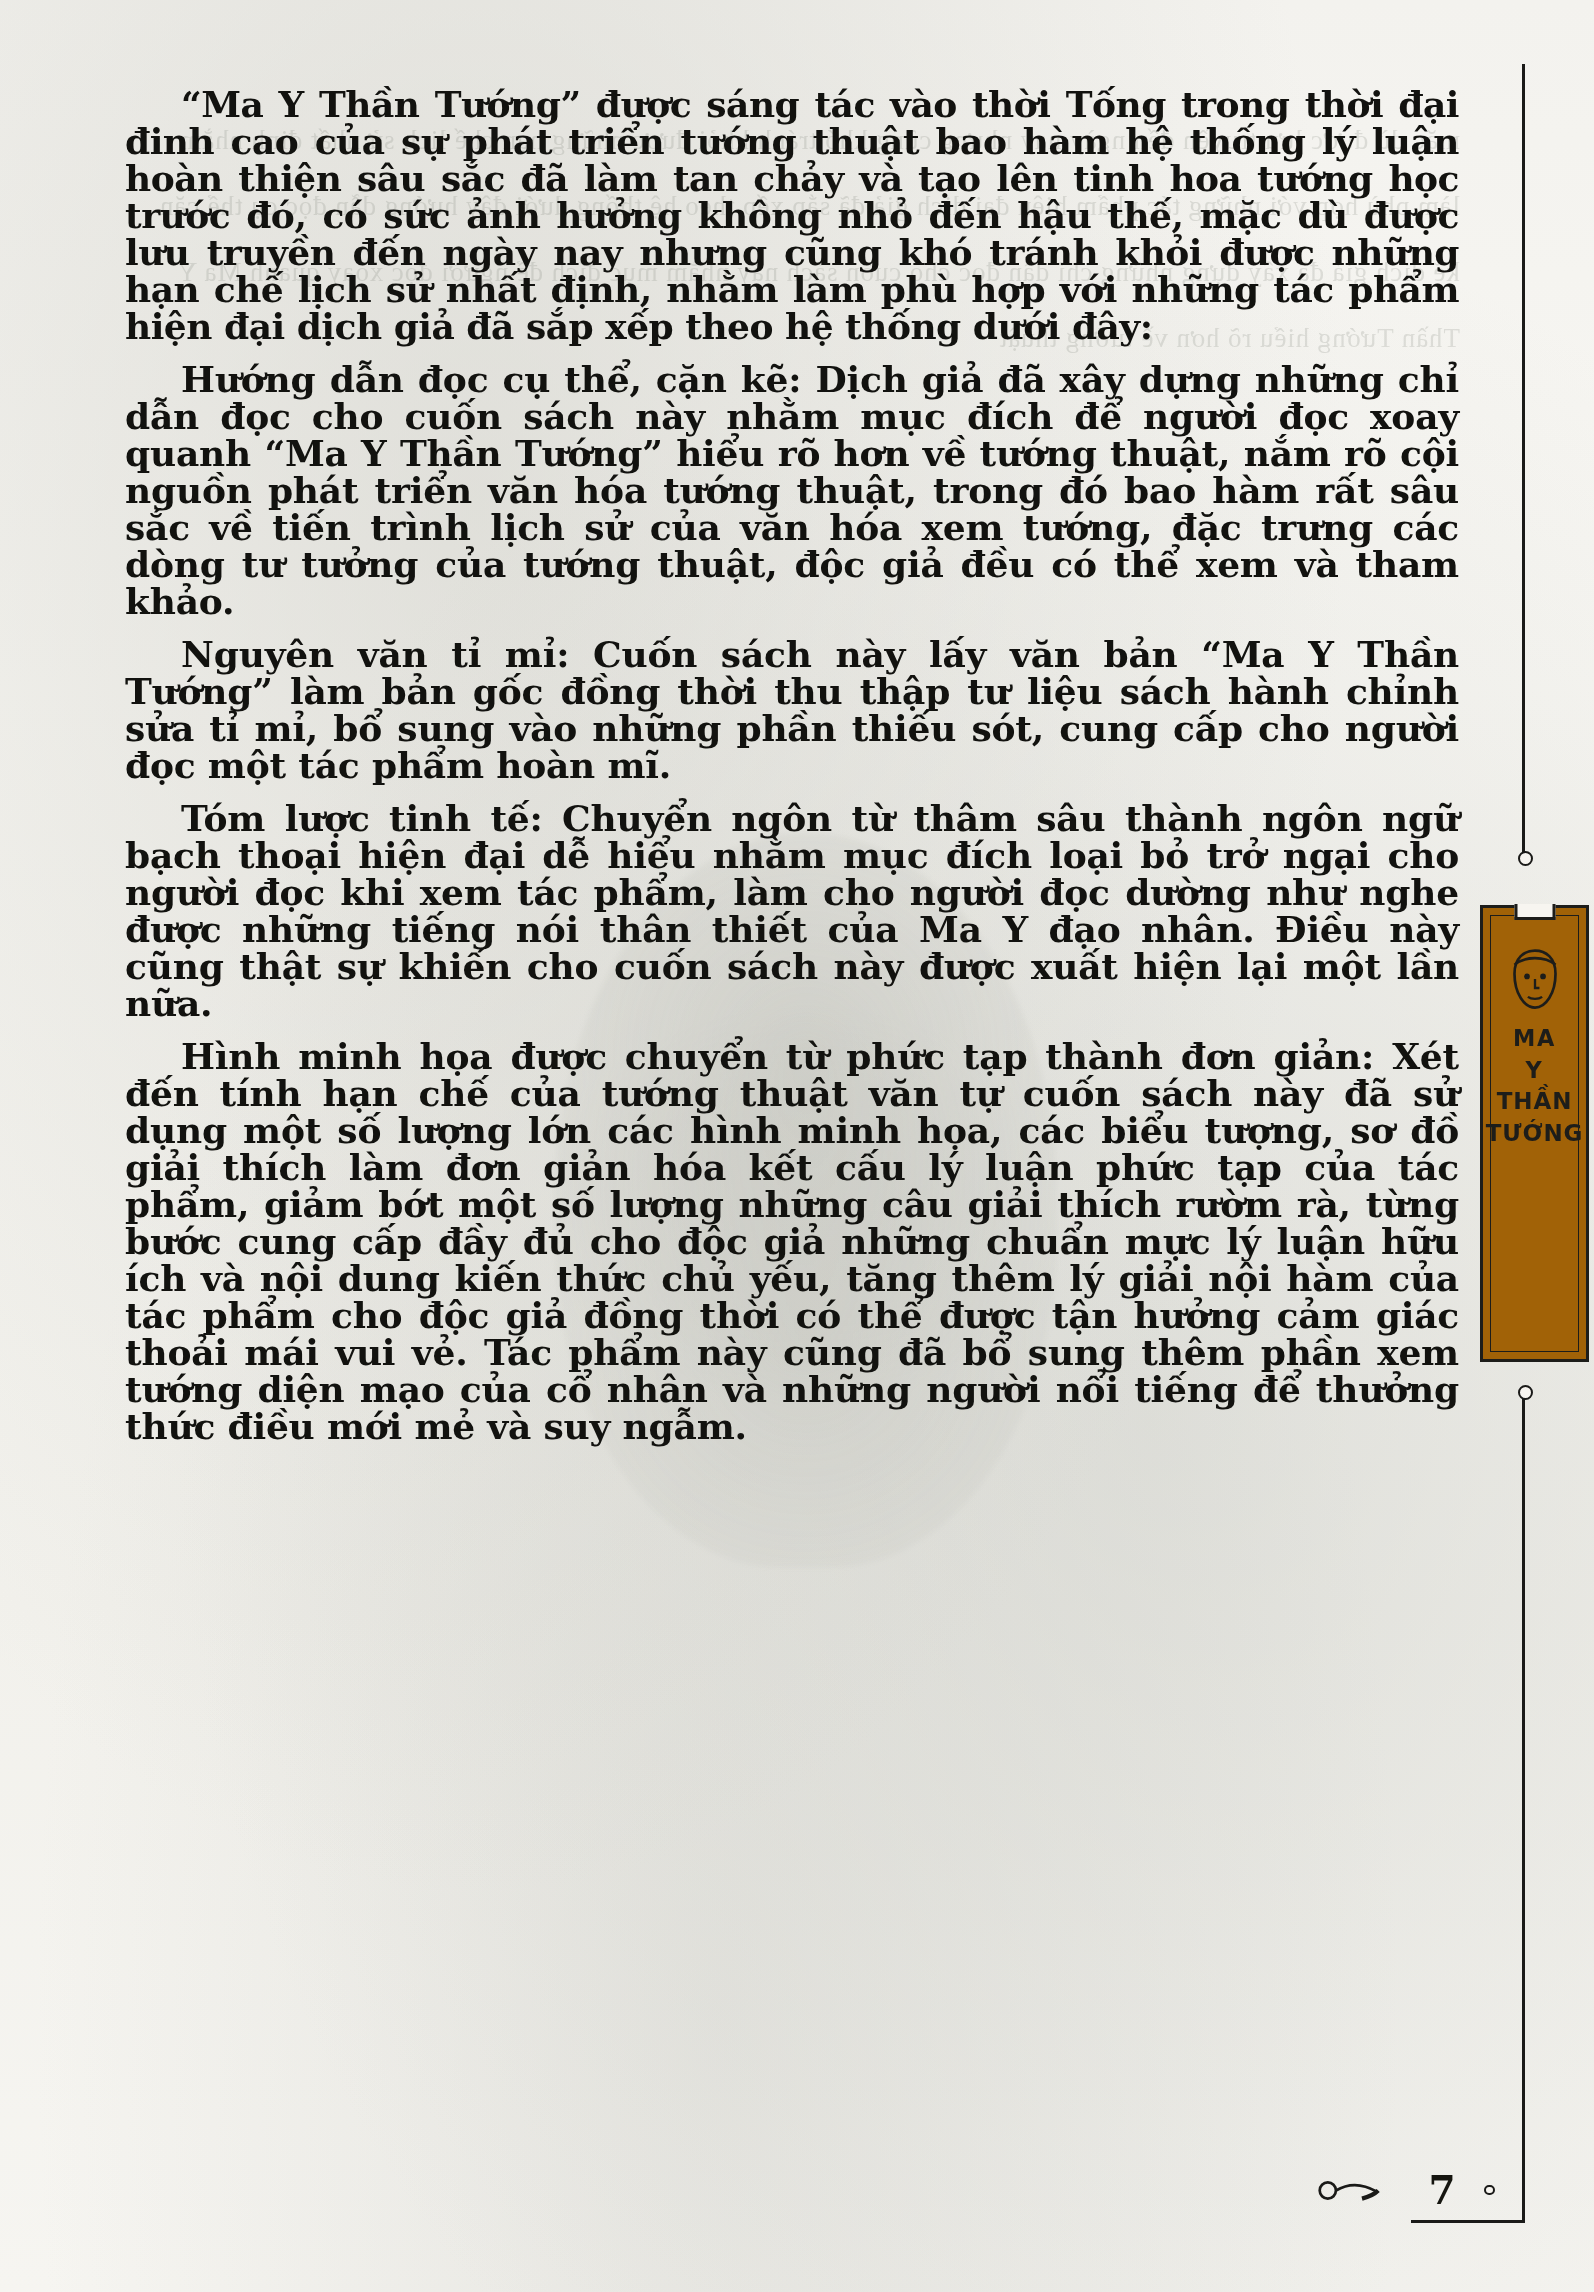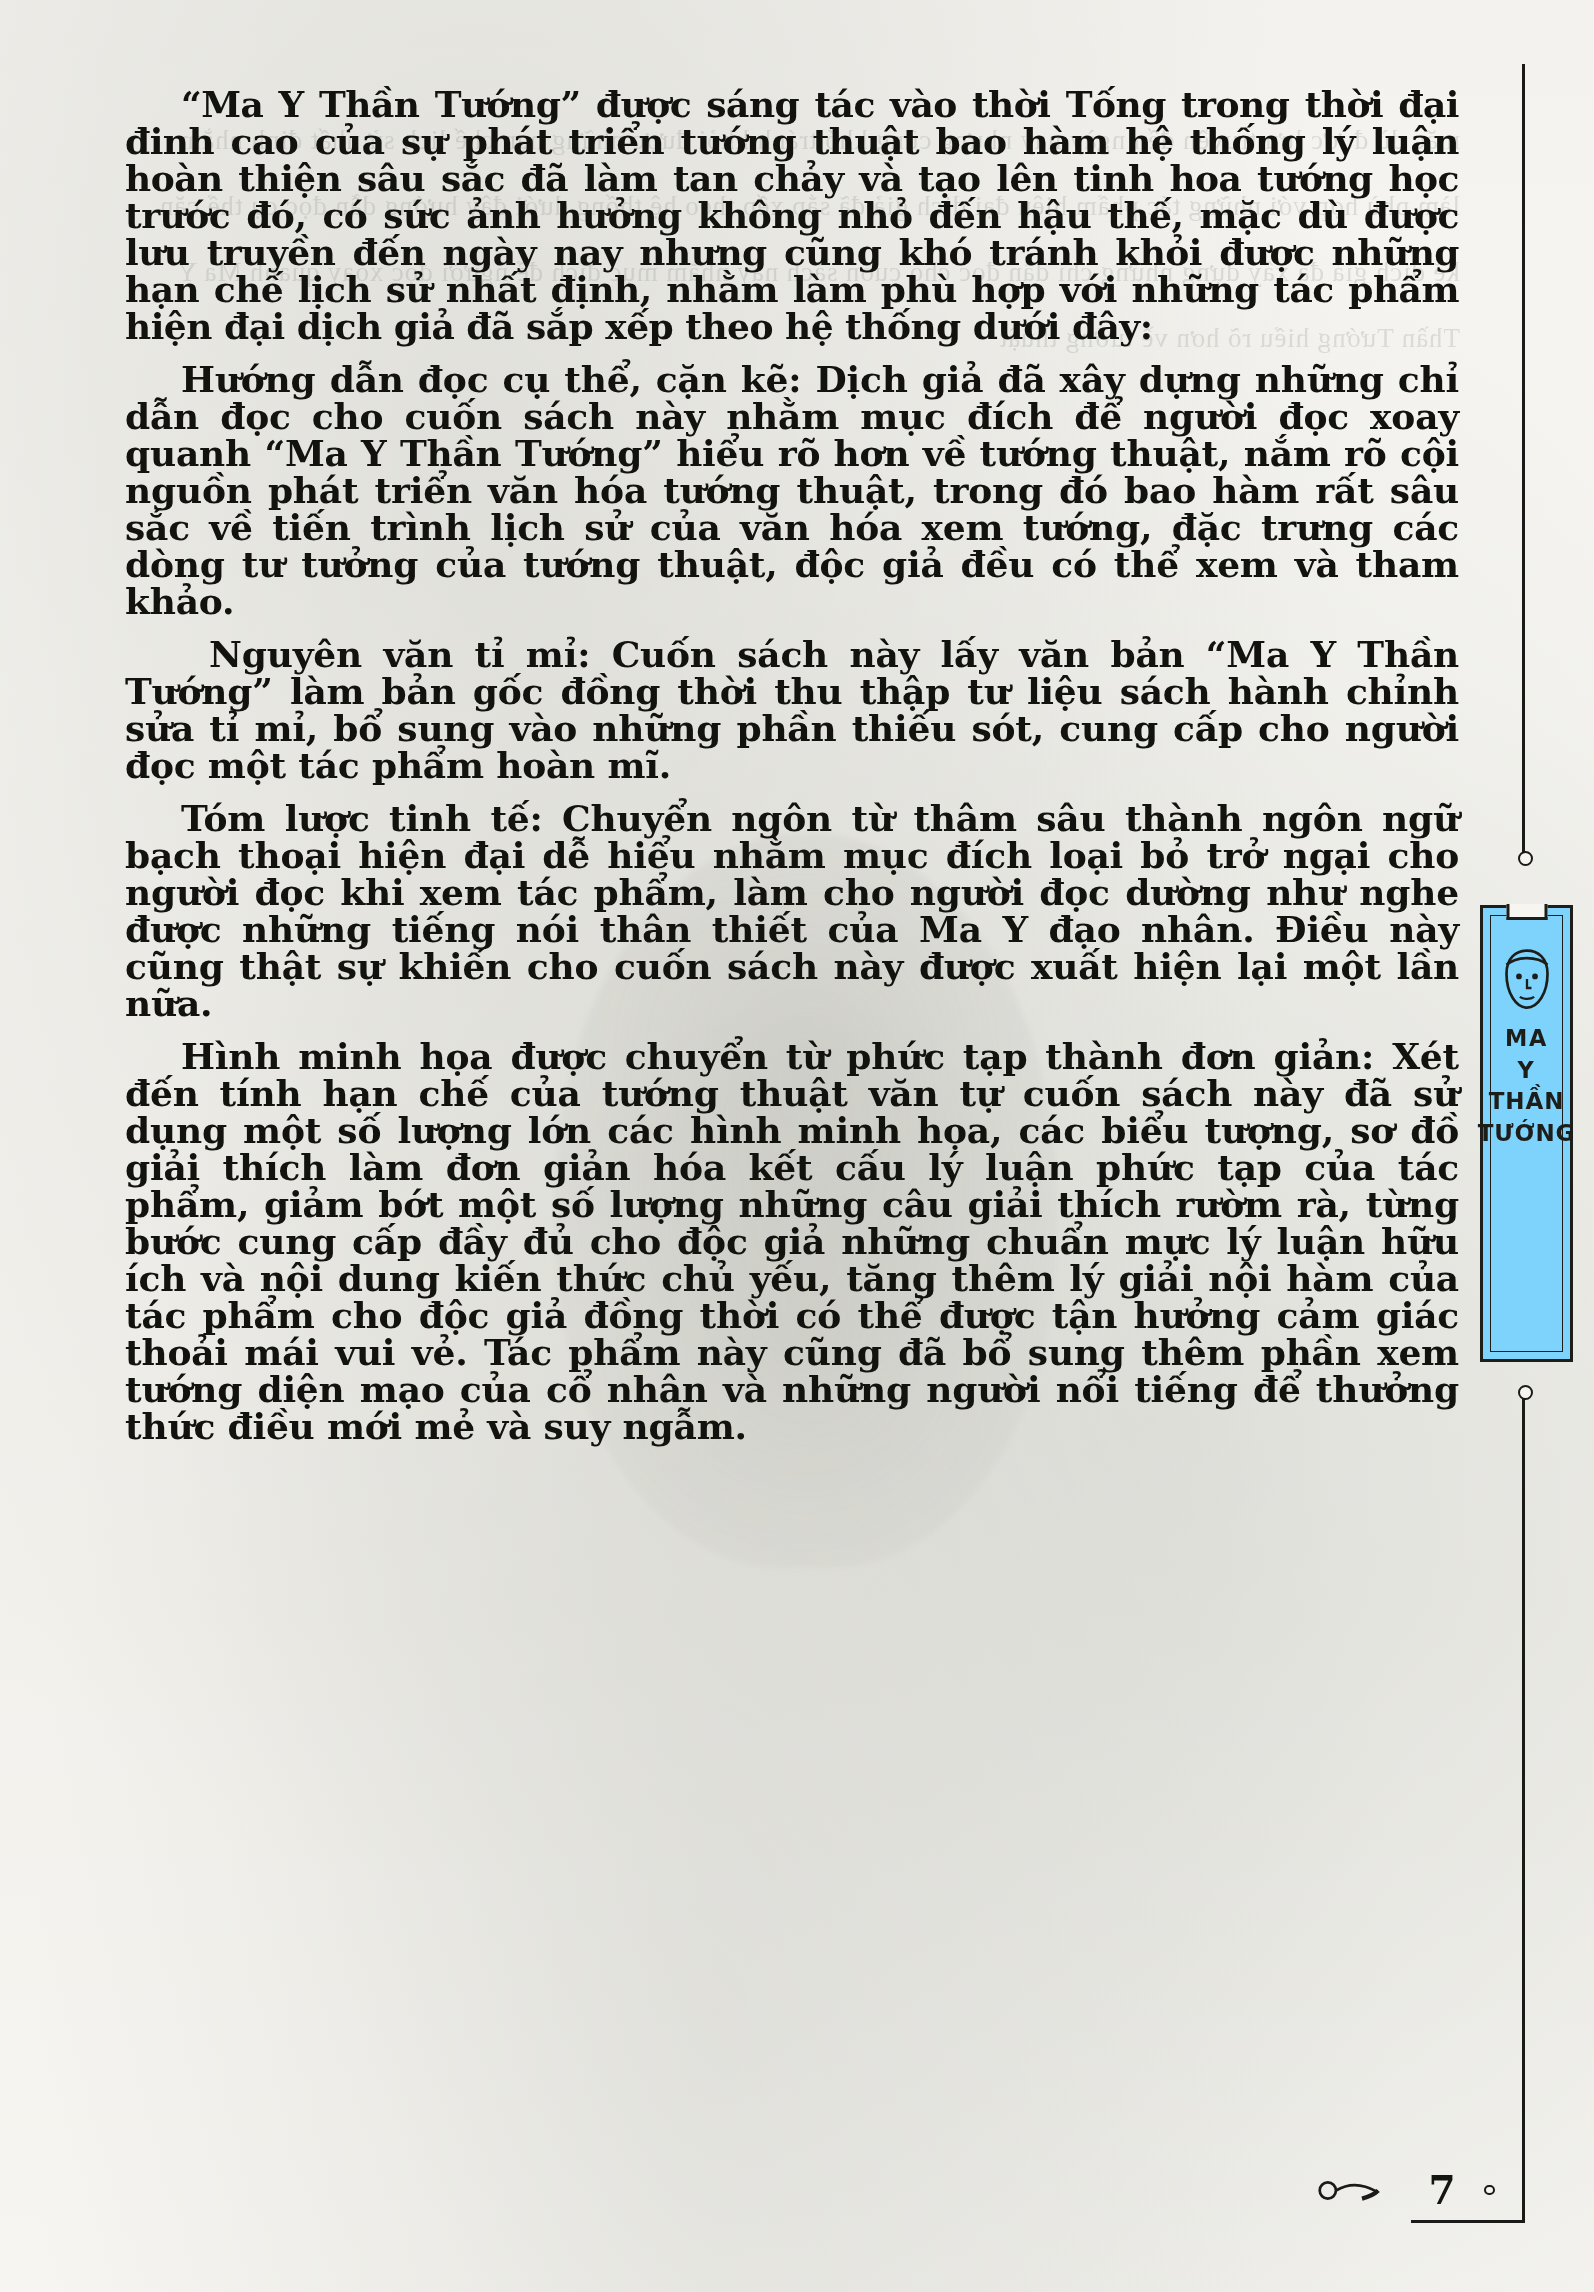--- a/index.html
+++ b/index.html
@@ -76,21 +76,20 @@
     font-family: "DejaVu Serif", "Liberation Serif", serif;
     font-weight: 600;
     letter-spacing: -0.2px;
   }
   p.para.heavy {
     font-weight: 700;
     letter-spacing: -0.5px;
   }
   p.para .bold {
     font-weight: 800;
-    margin-left: 28px;
   }
 
   
   .side-rule-top {
     position: absolute;
     left: 1522px;
     top: 64px;
     width: 2.7px;
     height: 797px;
     background: #1a1a18;
@@ -132,24 +131,24 @@
     bottom: 0px;
     width: 111px;
     height: 2.7px;
     background: #1a1a18;
   }
 
   .bookmark {
     position: absolute;
     left: 1480px;
     top: 905px;
-    width: 93px;
+    width: 109px;
     height: 457px;
     border: 3.6px solid #1d1d1a;
-    background: #7dd3fc;
+    background: #a16207;
     box-sizing: border-box;
     display: flex;
     flex-direction: column;
     align-items: center;
   }
   .bookmark::before {
     content: "";
     position: absolute;
     left: 7.2px;
     top: 7.2px;

